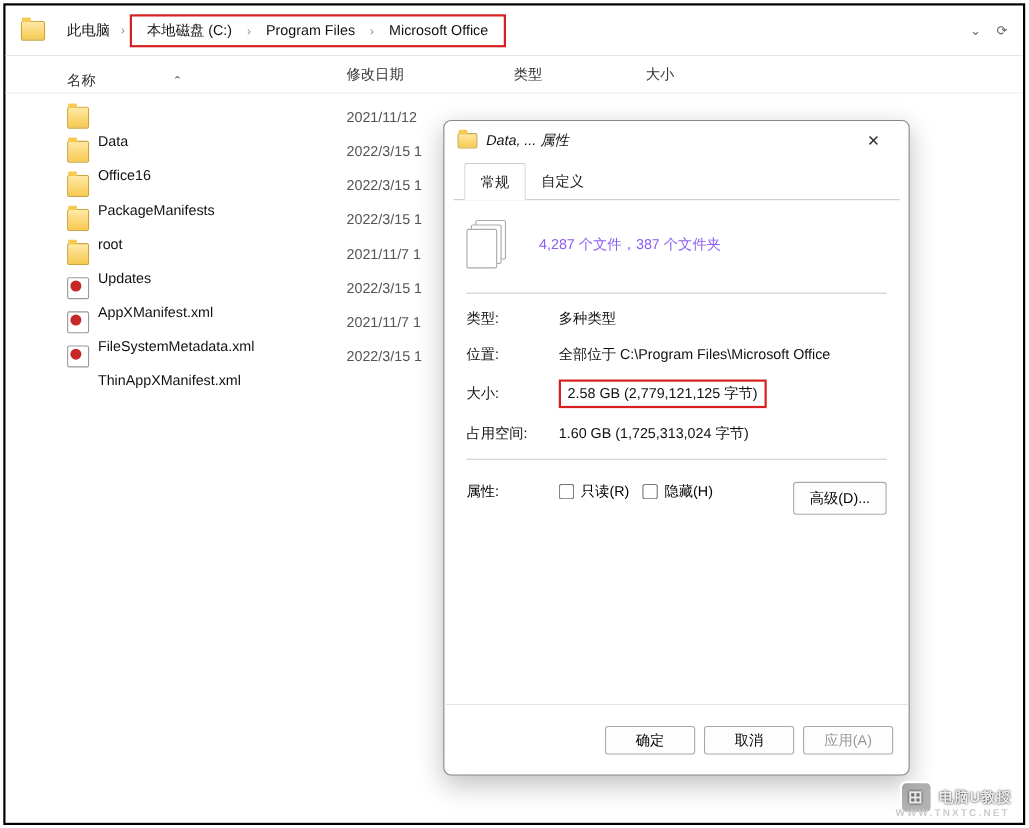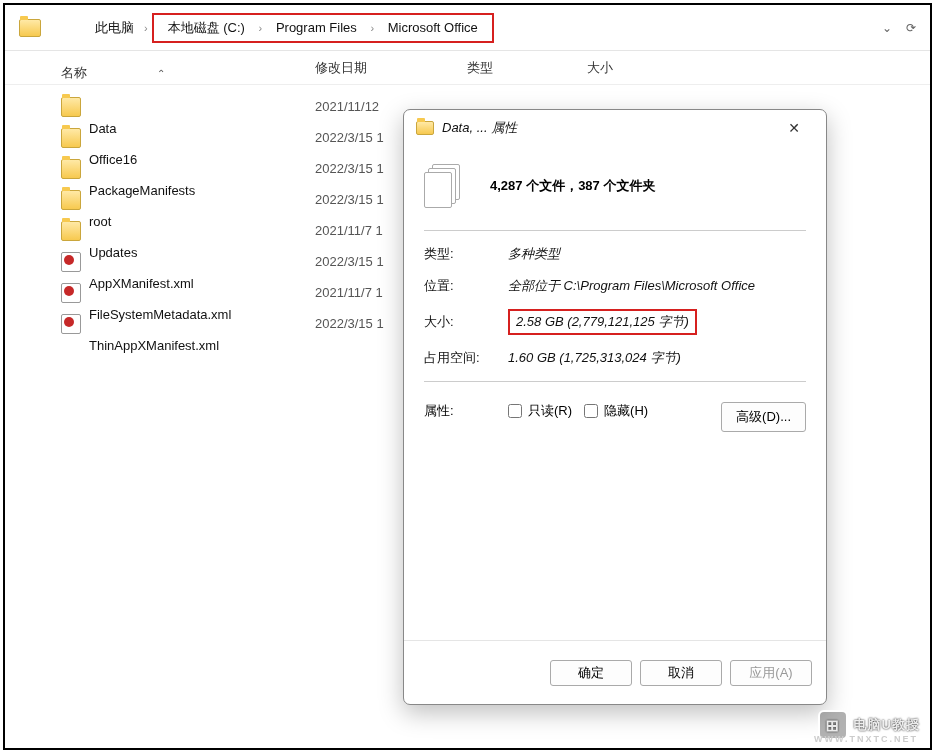--- a/index.html
+++ b/index.html
@@ -2,21 +2,21 @@
 <html><head>
 <meta charset="utf-8">
 <style>
 * { box-sizing: border-box; margin: 0; padding: 0; font-family: "Segoe UI", "Microsoft YaHei", sans-serif; font-size: 13px; }
 body { background: #fff; width: 935px; height: 753px; position: relative; overflow: hidden; }
 .frame { position: absolute; inset: 3px; border: 2px solid #000; background: #fff; }
 
 
 .addrbar { height: 46px; display: flex; align-items: center; padding: 0 14px; border-bottom: 1px solid #e5e5e5; }
 .addrbar .folder-icon { width: 22px; height: 18px; margin-right: 14px; }
-.crumb { display: flex; align-items: center; margin-left: 34px; }
+.crumb { display: flex; align-items: center; }
 .crumb span { padding: 6px 6px; color: #111; }
 .crumb .sep { color: #888; padding: 0 4px; font-size: 11px; }
 .crumb .boxed { border: 2px solid #d6201f; padding: 4px 8px; }
 .addr-right { margin-left: auto; display: flex; gap: 14px; color: #666; }
 .addr-right span { font-size: 12px; }
 
 
 .colhdr { height: 34px; display: flex; align-items: center; padding-left: 56px; border-bottom: 1px solid #eee; color: #333; }
 .colhdr .c1 { width: 254px; display: flex; align-items: center; margin-top: 11px; }
 .colhdr .c2 { width: 152px; }
@@ -46,25 +46,25 @@
 .tab { padding: 8px 14px 6px; color: #222; }
 .tab.active { border: 1px solid #ccc; border-bottom: 1px solid #fff; margin-bottom: -1px; background: #fff; border-radius: 3px 3px 0 0; }
 
 .dlg-body { padding: 18px 20px; flex: 1; }
 .summary { display: flex; align-items: center; margin-bottom: 22px; }
 .stack-ic { width: 38px; height: 44px; margin-right: 28px; position: relative; }
 .stack-ic .pg { position: absolute; width: 28px; height: 36px; border: 1px solid #aaa; background: #fff; border-radius: 2px; }
 .stack-ic .pg:nth-child(1){ left:8px; top:0; }
 .stack-ic .pg:nth-child(2){ left:4px; top:4px; }
 .stack-ic .pg:nth-child(3){ left:0; top:8px; }
-.summary-txt { color: #000000; font-weight: bold; }
+.summary-txt { color: #8b5cf6; }
 
 .kv { display: flex; margin: 14px 0; align-items: center; }
 .kv .k { width: 84px; color: #111; }
-.kv .v { color: #111; font-style: italic; }
+.kv .v { color: #111; }
 .kv .v.boxed { border: 2px solid #d6201f; padding: 2px 6px; }
 .sep-line { border-top: 1px solid #ccc; margin: 10px 0; }
 
 .attrs { display: flex; align-items: flex-start; margin-top: 20px; }
 .attrs .k { width: 84px; }
 .attrs .col { display: flex; flex-direction: row; gap: 12px; }
 .cb { display: flex; align-items: center; gap: 6px; }
 .cb input { width: 14px; height: 14px; }
 .adv-btn { margin-left: auto; padding: 5px 14px; border: 1px solid #aaa; background: #fdfdfd; border-radius: 3px; }
 
@@ -153,20 +153,24 @@
         <div class="dt">2022/3/15 1</div>
       </div>
     </div>
 
   <div class="dlg">
     <div class="dlg-title">
       <div class="tic folder-ic"></div>
       <div class="ttxt">Data, ... 属性</div>
       <div class="close">✕</div>
     </div>
+    <div class="tabs">
+      <div class="tab active">常规</div>
+      <div class="tab">自定义</div>
+    </div>
     <div class="dlg-body">
       <div class="summary">
         <div class="stack-ic">
           <div class="pg"></div>
             <div class="pg"></div>
             <div class="pg"></div>
         </div>
         <div class="summary-txt">4,287 个文件，387 个文件夹</div>
       </div>
       <div class="sep-line"></div>

